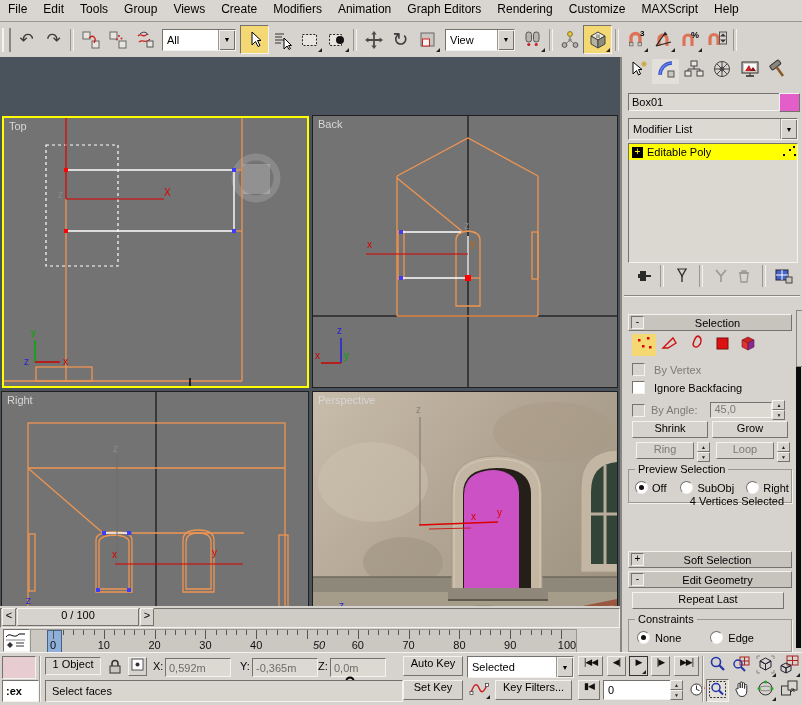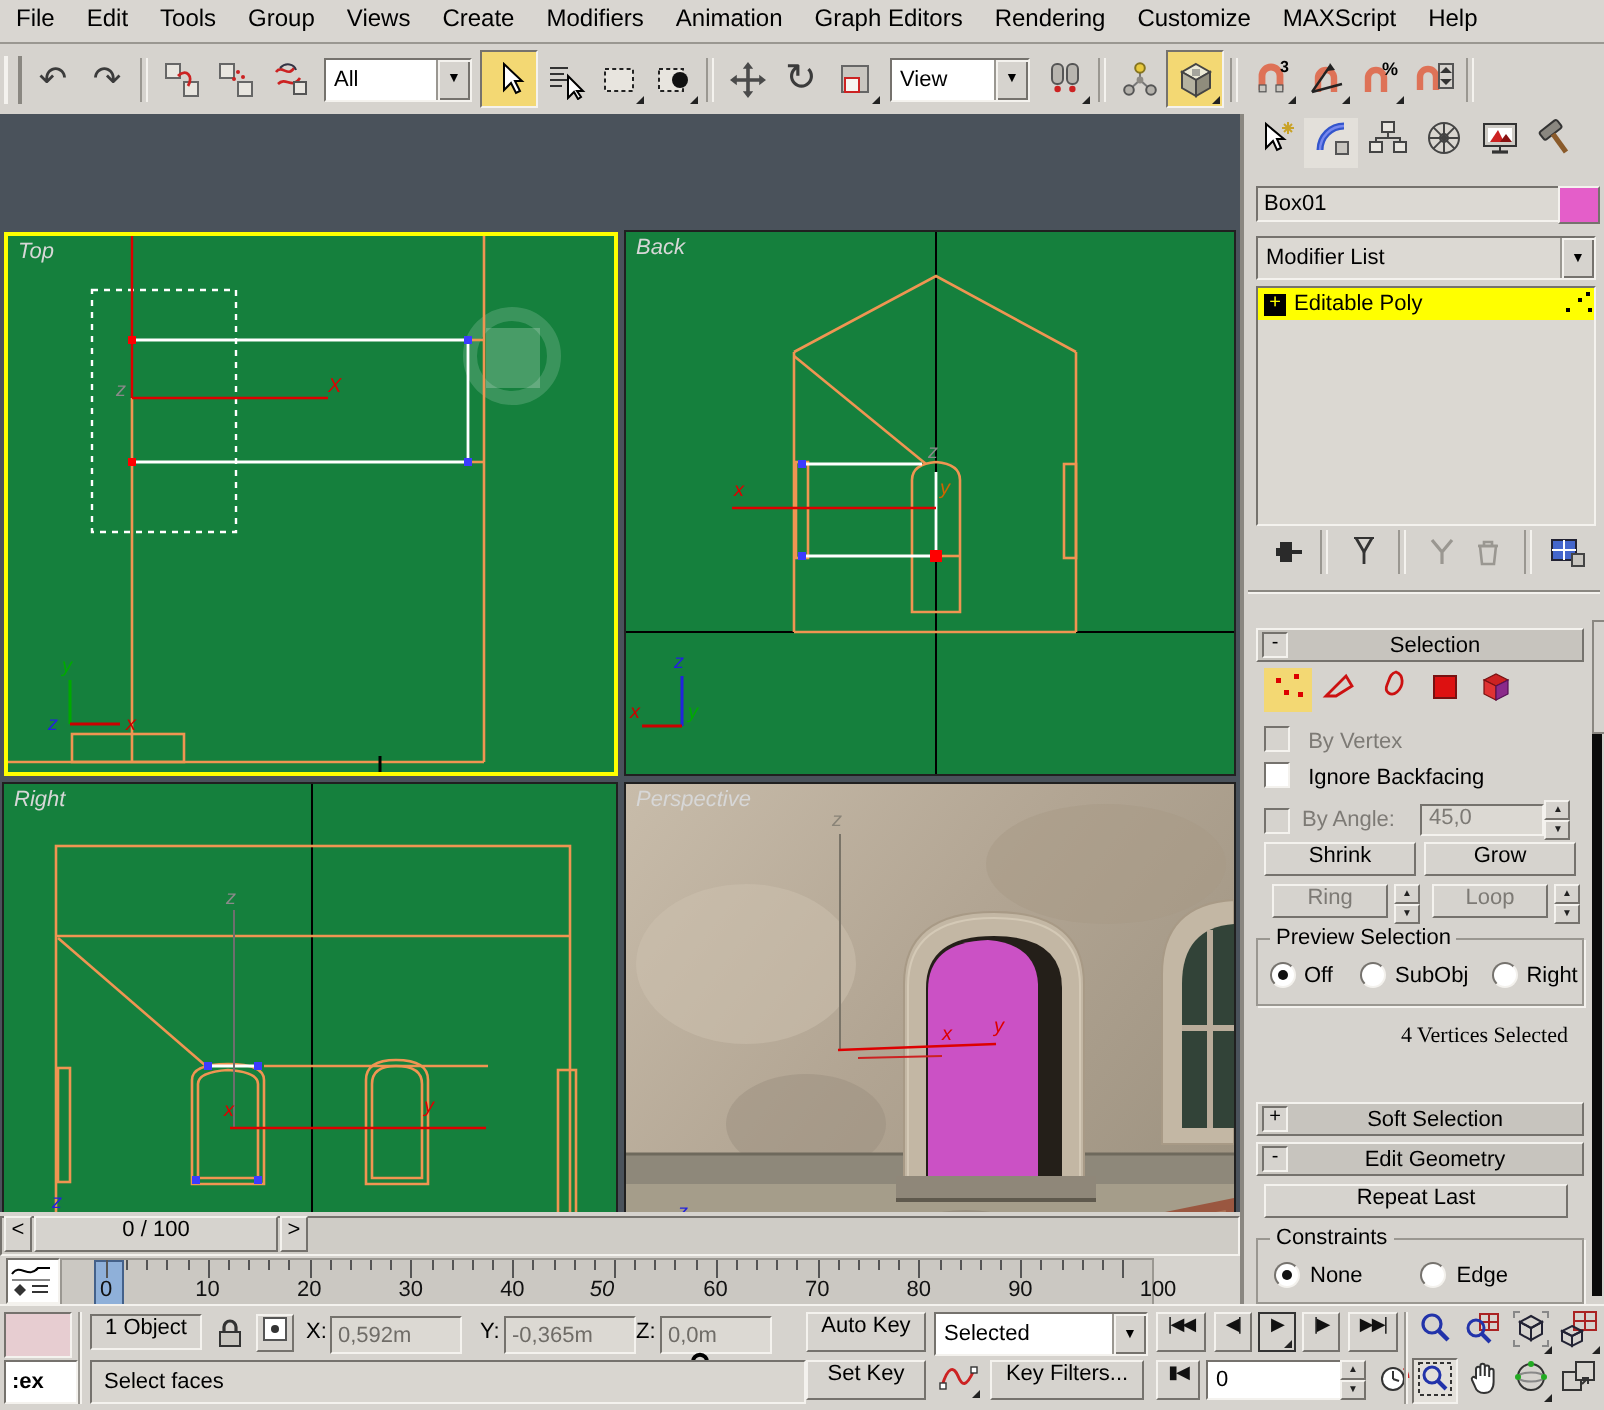--- a/index.html
+++ b/index.html
@@ -21,21 +21,21 @@
   #toolbar{left:0;top:22px;width:802px;height:35px;display:flex;align-items:center;background:#d6d3ce;border-bottom:1px solid #75726d;}
   .tbtn{width:27px;height:27px;display:flex;align-items:center;justify-content:center;position:relative;}
   .tbtn.on{border:1px solid;border-color:#75726d #f4f2ee #f4f2ee #75726d;background:#f3d873;}
   .glyph{font-size:17px;color:#3b3b3b;line-height:1;}
   .combo{height:20px;display:flex;align-items:center;background:#fff;border:1px solid;border-color:#75726d #f4f2ee #f4f2ee #75726d;}
   .combo .val{flex:1;padding:0 4px;font-size:11px;}
   .combo .drop{width:16px;height:100%;display:flex;align-items:center;justify-content:center;font-size:7px;background:#d6d3ce;border-left:1px solid #9a9791;box-shadow:inset 1px 1px 0 #f4f2ee, inset -1px -1px 0 #75726d;}
   .handle{width:5px;height:24px;border-left:2px solid #f4f2ee;border-right:2px solid #8a8781;margin:0 2px;}
   
   #vp-area{left:0;top:57px;width:620px;height:549px;background:#4a525b;}
-  .vp{position:absolute;background:#15803d;overflow:hidden;font-style:italic;}
+  .vp{position:absolute;background:#737373;overflow:hidden;}
   .vp-label{position:absolute;left:5px;top:2px;color:#d7d7d7;font-size:11px;z-index:5;}
   #vp-top{left:2px;top:59px;width:303px;height:268px;border:2px solid var(--c-active-border,#ffff00);}
   #vp-back{left:312px;top:58px;width:304px;height:271px;border:1px solid #202020;}
   #vp-right{left:1px;top:334px;width:306px;height:269px;border:1px solid #202020;}
   #vp-persp{left:312px;top:334px;width:304px;height:269px;border:1px solid #202020;}
   svg{display:block;}
   .wire{stroke:var(--c-wireframe,#ef9552);fill:none;stroke-width:1.3;}
   .selw{stroke:var(--c-selected-edge,#fff);fill:none;stroke-width:1.4;}
   .redl{stroke:#dd0000;fill:none;stroke-width:1.2;}
   .blkl{stroke:#000;fill:none;stroke-width:1;}
@@ -465,26 +465,26 @@
       <div class="tick" style="left: 489.36px; height: 5px;"></div>
       <div class="tick" style="left: 499.52px; height: 5px;"></div>
       <div class="tick" style="left: 509.68px; height: 5px;"></div>
       <div class="tick" style="left: 519.84px; height: 5px;"></div>
       <div class="tick" style="left: 530px; height: 9px;"></div>
       <span class="tick-label" style="left: 22px;">0</span>
       <span class="tick-label" style="left: 72.8px;">10</span>
       <span class="tick-label" style="left: 123.6px;">20</span>
       <span class="tick-label" style="left: 174.4px;">30</span>
       <span class="tick-label" style="left: 225.2px;">40</span>
-      <span class="tick-label" style="left: 270px; font-style: italic;">50</span>
+      <span class="tick-label" style="left: 288px; font-style: italic;">50</span>
       <span class="tick-label" style="left: 326.8px;">60</span>
       <span class="tick-label" style="left: 377.6px;">70</span>
       <span class="tick-label" style="left: 428.4px;">80</span>
       <span class="tick-label" style="left: 479.2px;">90</span>
-      <span class="tick-label" style="left: 548px; text-align: center;">100</span>
+      <span class="tick-label" style="left: 536px; text-align: center;">100</span>
     </div>
 </div>
 
 <div id="cmdpanel" class="abs">
 
   <div class="tab btn" style="left:2px;">
     <svg width="20" height="20" viewBox="0 0 20 20">
         <polygon points="5,3 5,15 8.5,11.5 10.5,16 12.5,15 10.5,10.5 14,10.5" fill="#fff" stroke="#000"></polygon>
         <g stroke="#c9a227">
           <line x1="14" y1="3" x2="18" y2="7"></line>
@@ -680,21 +680,21 @@
     <div style="position:absolute;left:6px;top:11px;display:flex;align-items:center;gap:4px;">
       <span class="radio sel"></span>
       <span>Off</span>
       <span class="radio" style="margin-left:10px;"></span>
       <span>SubObj</span>
       <span class="radio" style="margin-left:8px;"></span>
       <span>Right</span>
     </div>
   </div>
 
-  <div style="position:absolute;left:0;top:455px;width:162px;text-align:right;font-family:Liberation Serif, serif;">4 Vertices Selected</div>
+  <div style="position:absolute;left:0;top:438px;width:162px;text-align:right;">4 Vertices Selected</div>
 
   <div class="rollout-hdr" style="top:494px;">
     <span class="pm">+</span>
     <span class="ttl">Soft Selection</span>
   </div>
 
   <div class="rollout-hdr" style="top:514px;">
     <span class="pm">-</span>
     <span class="ttl">Edit Geometry</span>
   </div>

